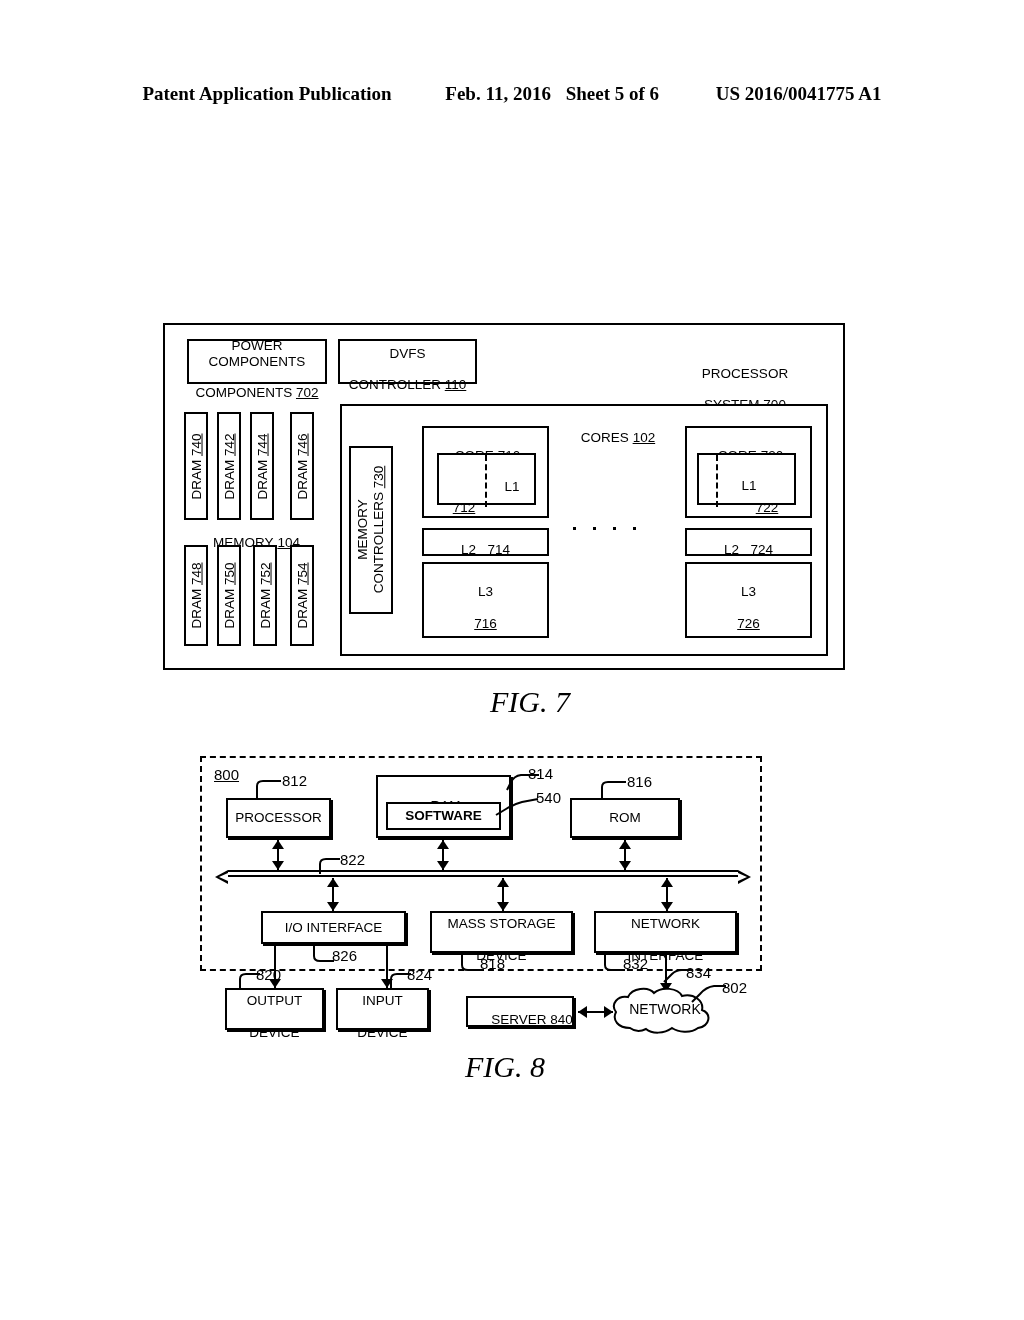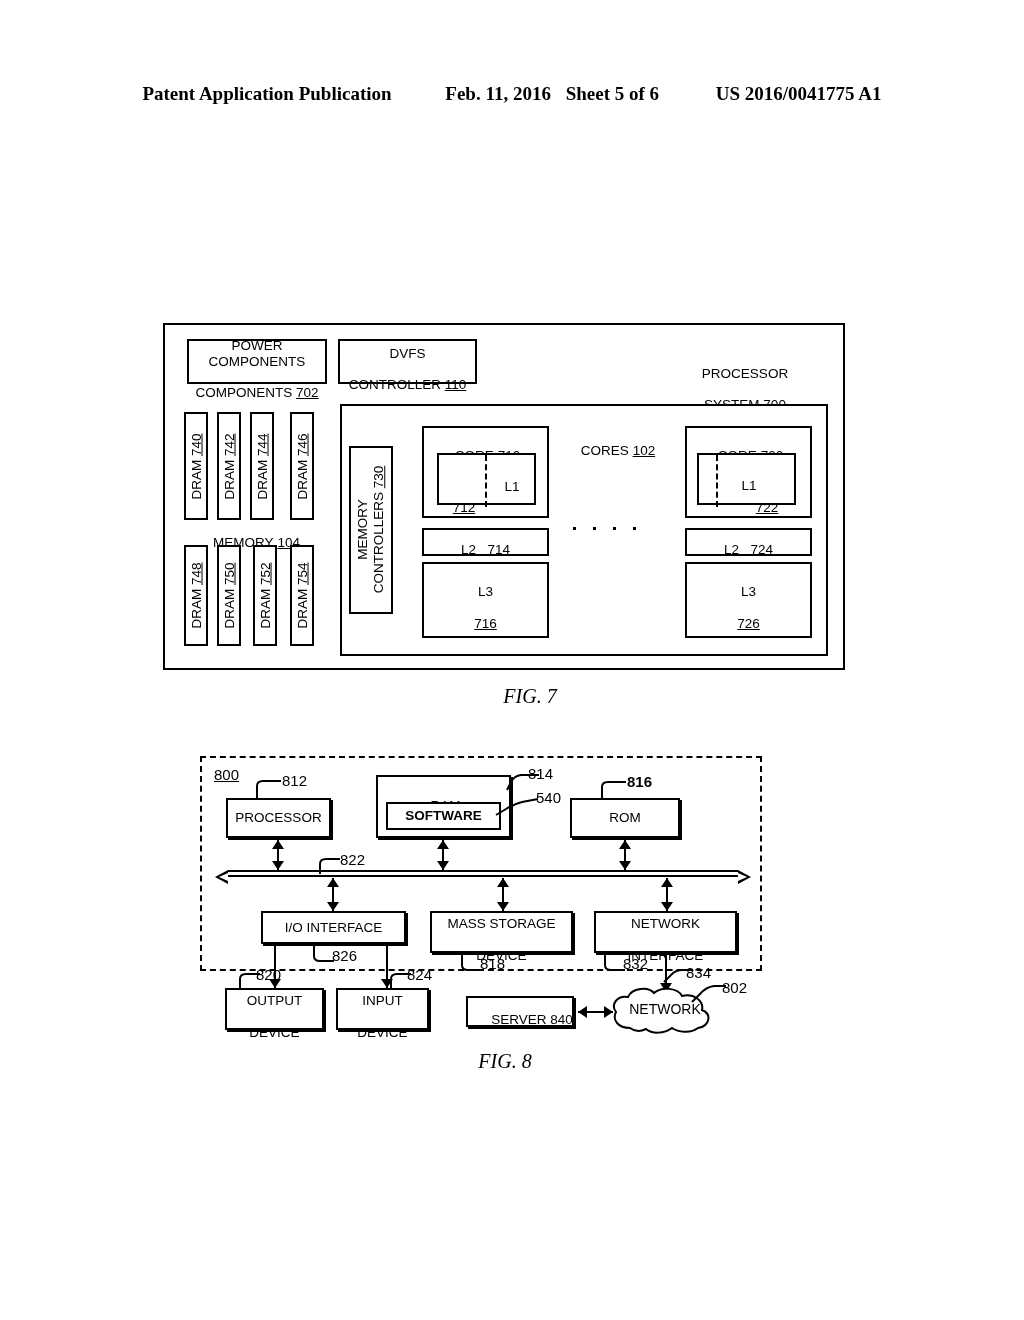--- a/index.html
+++ b/index.html
@@ -32,21 +32,21 @@
   .page-header span { display: inline-block; }
   .hdr-pub   { margin-right: 49px; }
   .hdr-date  { margin-right: 10px; }
   .hdr-sheet { margin-right: 52px; }
 
   
   .fig-caption {
     position: absolute;
     font-family: "Liberation Serif", serif;
     font-style: italic;
-    font-size: 20px;
+    font-size: 30px;
     text-align: center;
     width: 200px;
   }
 
   .box {
     position: absolute;
     box-sizing: border-box;
     border: 2px solid #000;
     background: #fff;
     display: flex;
@@ -290,21 +290,21 @@
 
 <div id="fig7-cores-container"></div>
 
 <div class="vbox" style="left:349px; top:446px; width:44px; height:168px;">
   <div class="vtext" style="text-align:center; line-height:1.15;">
     <span>MEMORY</span><br>
     <span>CONTROLLERS&nbsp;</span><span class="u">730</span>
   </div>
 </div>
 
-<div class="label" style="left:563px; top:427px; width:110px;">
+<div class="label" style="left:563px; top:414px; width:110px;">
   <span>CORES</span><span>&nbsp;</span><span class="u">102</span>
 </div>
 
 <div class="dots" style="left:573px; top:527px;">
     <i></i>
     <i></i>
     <i></i>
     <i></i>
   </div>
 
@@ -390,21 +390,21 @@
   <path d="M 2,22 L 12,16 Q 20,11 28,9 L 44,6" stroke="#000" stroke-width="2" fill="none"></path>
 </svg>
 <div class="callout" style="left:536px; top:789px;">540</div>
 
 <div class="box shadow" style="left:570px; top:798px; width:110px; height:40px;">
   <span>ROM</span>
 </div>
 <svg class="ref-svg" style="left:600px; top:779px;" width="40" height="23">
   <path d="M 2,21 L 2,8 Q 2,3 8,3 L 26,3" stroke="#000" stroke-width="2" fill="none"></path>
 </svg>
-<div class="callout" style="left:627px; top:773px;font-weight:bold;">816</div>
+<div class="callout" style="left:627px; top:773px;">816</div>
 
 <div class="v-arrow" style="left:272px; top:840px; height:30px;">
   <div class="stem"></div>
     <div class="head-up"></div>
     <div class="head-dn"></div>
 </div>
 <div class="v-arrow" style="left:437px; top:840px; height:30px;">
   <div class="stem"></div>
     <div class="head-up"></div>
     <div class="head-dn"></div>

